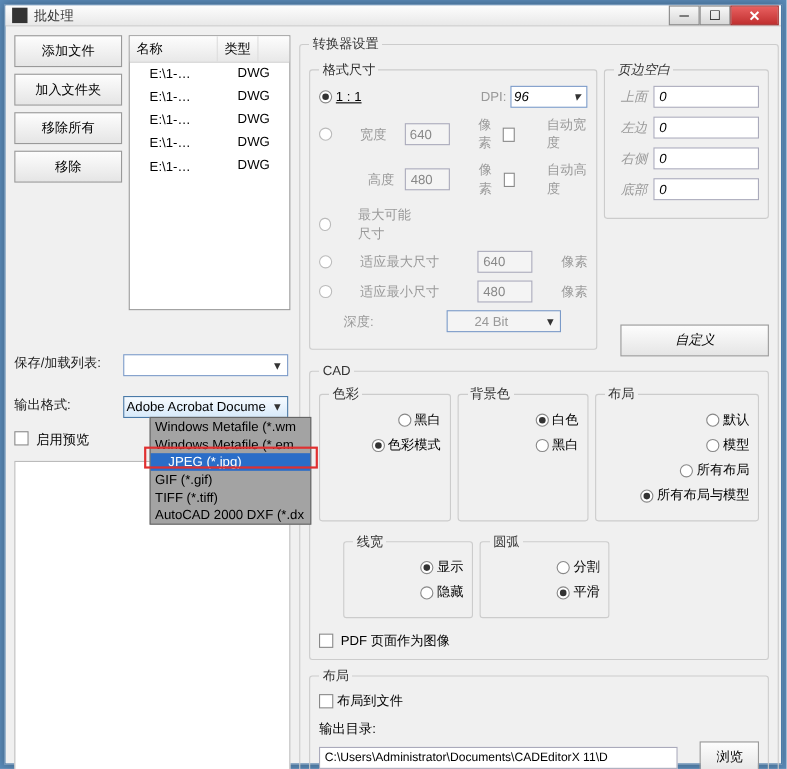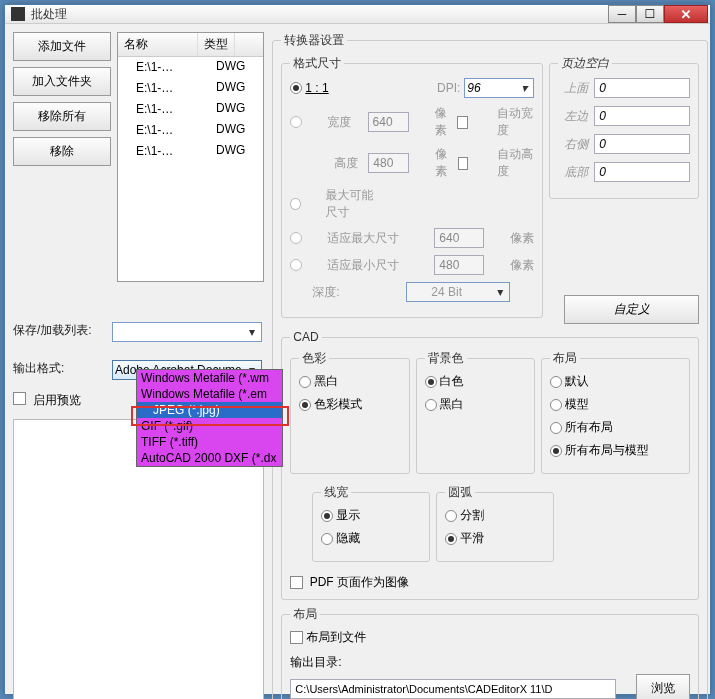--- a/index.html
+++ b/index.html
@@ -43,23 +43,23 @@
 .format-box { flex: 1; }
 .margin-box { width: 150px; }
 .margin-row { display: flex; align-items: center; margin-bottom: 8px; gap: 6px; }
 .margin-row .ml { width: 30px; color: #999; text-align: right; }
 .margin-row .input { flex: 1; }
 .format-row { display: flex; align-items: center; margin-bottom: 7px; gap: 4px; min-height: 20px; }
 .format-row .radio-wrap { width: 94px; display: flex; align-items: center; }
 .custombtn { width: 135px; margin-left: auto; }
 .cad-row { display: flex; gap: 6px; }
 .cad-row fieldset { flex: 1; }
-.cad-opt { display: flex; align-items: center; margin-bottom: 6px; }
+.cad-opt { display: flex; align-items: center; margin-bottom: 6px; justify-content: flex-end; }
 .preview { flex: 1; border: 1px solid #bbb; background: #fff; margin-top: 6px; }
-.dropdown { position: absolute; left: 131px; top: 345px; width: 147px; background: #d946ef; border: 1px solid #666; z-index: 10; }
+.dropdown { position: absolute; left: 131px; top: 355px; width: 147px; background: #a3a3a3; border: 1px solid #666; z-index: 10; }
 .dropdown .opt { padding: 1px 4px; white-space: nowrap; overflow: hidden; }
 .dropdown .opt.sel { background: #2a6dc8; color: #fff; padding-left: 16px; }
 .red-outline { position: absolute; left: 126px; top: 382px; width: 158px; height: 20px; border: 2px solid #e03030; pointer-events: none; z-index: 11; }
 .outdir-row { display:flex; gap:20px; align-items:center; margin-top:3px; }
 .outdir-row .input { flex:1; font-size:11px; }
 </style>
 </head>
 <body>
 
 <div class="window">

